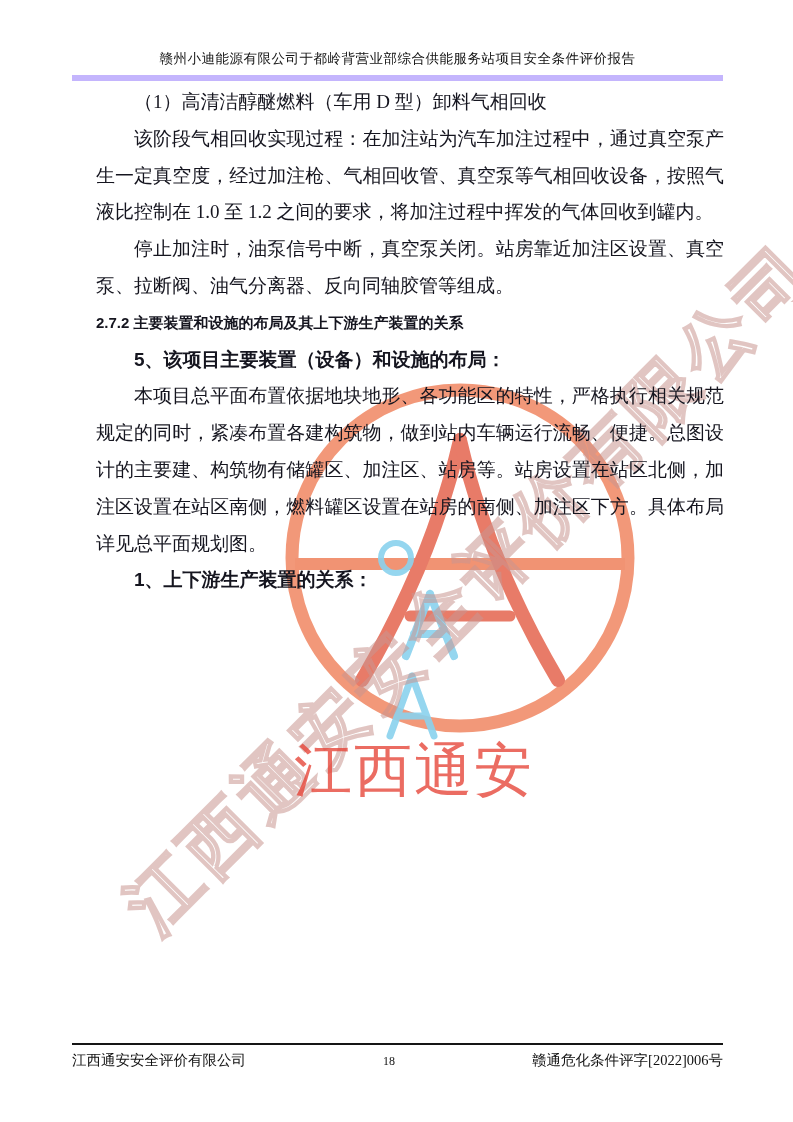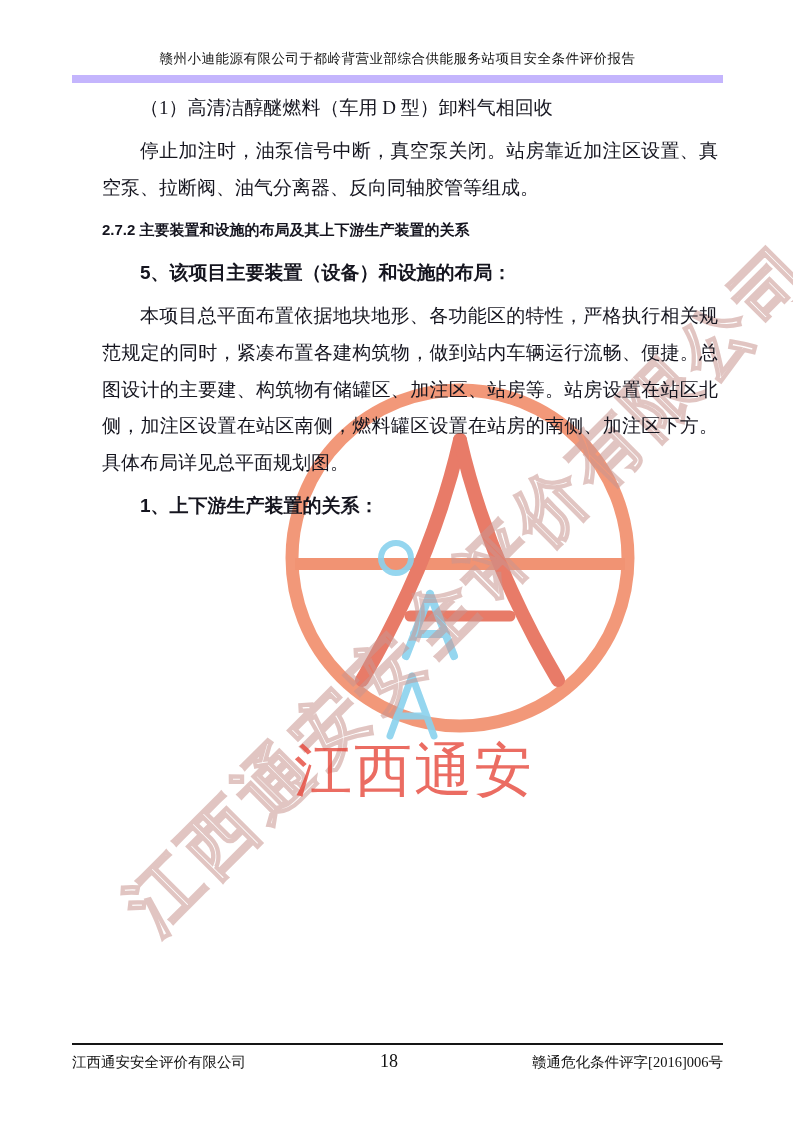--- a/index.html
+++ b/index.html
@@ -31,41 +31,41 @@
     font-size:58px;letter-spacing:2px;white-space:nowrap;
     color:rgba(230,66,54,0.78);
     font-family:Liberation Sans, sans-serif;
   }
   
   .doc-header{
     position:absolute;left:72px;right:70px;top:50px;z-index:1;
     text-align:center;
     font-size:13.5px;letter-spacing:0.5px;
     padding-bottom:7px;
-    border-bottom:8px solid #c4b5fd;
+    border-bottom:6px solid #c4b5fd;
     color:#111;
   }
   
   .doc-main{
     position:absolute;left:96px;width:628px;top:84px;z-index:1;
     font-size:19px;line-height:36.8px;
     text-align:justify;
   }
-  .doc-main p{margin:6px;padding:0;text-indent:2em;}
+  .doc-main p{margin:0;padding:0;text-indent:2em;}
   .doc-main p.h2{text-indent:0;font-weight:bold;font-size:15px;font-family:"Liberation Sans","DejaVu Sans",sans-serif;}
   .doc-main p.bold-line{font-weight:bold;font-family:"Liberation Sans","DejaVu Sans",sans-serif;}
   
   .doc-footer{
     position:absolute;left:72px;right:70px;top:1043px;z-index:1;
     border-top:2px solid #151515;
     padding-top:6px;
     display:flex;align-items:baseline;justify-content:space-between;
     font-size:14.5px;color:#111;
   }
-  .doc-footer .page-num{font-size:18px;font-family:"Liberation Serif","DejaVu Serif",serif;}
+  .doc-footer .page-num{font-size:12px;font-family:"Liberation Serif","DejaVu Serif",serif;}
 </style>
 </head>
 <body>
 
 <div class="page">
 
   <div class="watermark">
 
     <svg class="wm-logo" width="360" height="360" viewBox="-180 -180 360 360">
       <circle cx="0" cy="0" r="168" fill="none" stroke="#f0825c" stroke-width="13"></circle>
@@ -85,26 +85,27 @@
 
     <div class="wm-red">江西通安</div>
   </div>
 
   <div class="doc-header">
     <span>赣州小迪能源有限公司于都岭背营业部综合供能服务站项目安全条件评价报告</span>
   </div>
 
   <div class="doc-main">
     <p>（1）高清洁醇醚燃料（车用 D 型）卸料气相回收</p>
+    <p>该阶段气相回收实现过程：在加注站为汽车加注过程中，通过真空泵产生一定真空度，经过加注枪、气相回收管、真空泵等气相回收设备，按照气液比控制在 1.0 至 1.2 之间的要求，将加注过程中挥发的气体回收到罐内。</p>
     <p>停止加注时，油泵信号中断，真空泵关闭。站房靠近加注区设置、真空泵、拉断阀、油气分离器、反向同轴胶管等组成。</p>
     <p class="h2">2.7.2 主要装置和设施的布局及其上下游生产装置的关系</p>
     <p class="bold-line">5、该项目主要装置（设备）和设施的布局：</p>
     <p>本项目总平面布置依据地块地形、各功能区的特性，严格执行相关规范规定的同时，紧凑布置各建构筑物，做到站内车辆运行流畅、便捷。总图设计的主要建、构筑物有储罐区、加注区、站房等。站房设置在站区北侧，加注区设置在站区南侧，燃料罐区设置在站房的南侧、加注区下方。具体布局详见总平面规划图。</p>
     <p class="bold-line">1、上下游生产装置的关系：</p>
   </div>
 
   <div class="doc-footer">
     <span>江西通安安全评价有限公司</span>
     <span class="page-num">18</span>
-    <span>赣通危化条件评字[2016]006号</span>
+    <span>赣通危化条件评字[2022]006号</span>
   </div>
 
 </div>
 
 </body></html>

